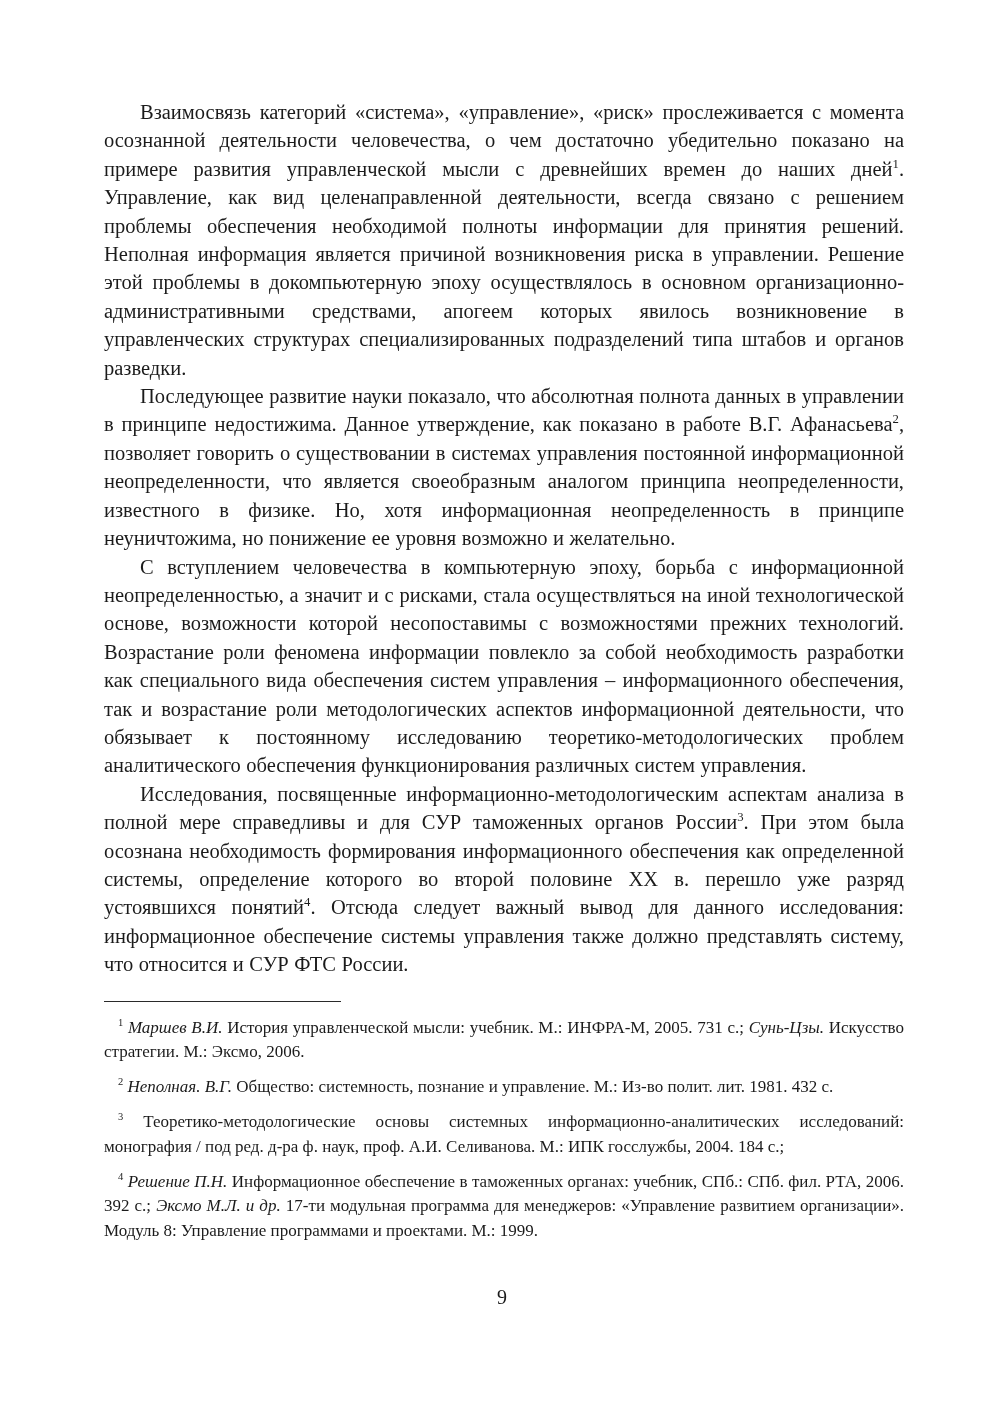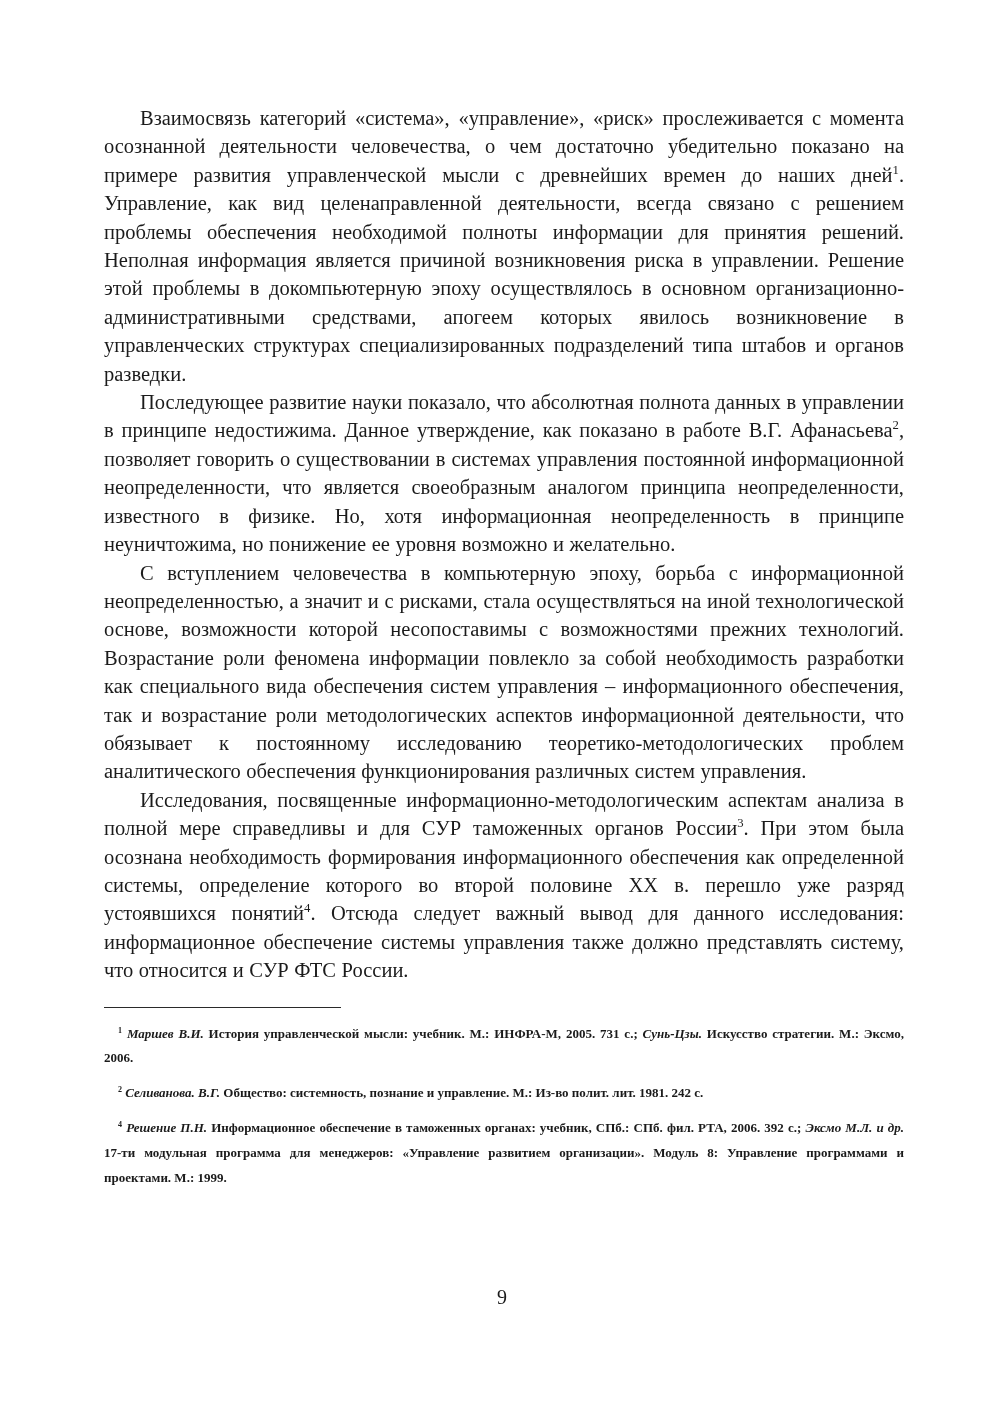--- a/index.html
+++ b/index.html
@@ -12,21 +12,21 @@
     width: 1004px;
     height: 1418px;
     background: #ffffff;
     font-family: "Liberation Serif", "DejaVu Serif", serif;
     color: #1b1b1b;
     overflow: hidden;
   }
   .text-block {
     position: absolute;
     left: 104px;
-    top: 104px;
+    top: 98px;
     width: 800px;
   }
   .para {
     margin: 0;
     font-size: 20.5px;
     line-height: 28.4px;
     text-align: justify;
     text-indent: 36px;
     hyphens: auto;
     -webkit-hyphens: auto;
@@ -38,26 +38,25 @@
     vertical-align: super;
   }
   .fn-sep {
     width: 237px;
     height: 0;
     border-top: 1.5px solid #2a2a2a;
     margin: 22px 0 14px 0;
   }
   .footnote {
     margin: 5px 0 10px 0;
-    font-size: 13px;
+    font-size: 17px;
     line-height: 24.8px;
     text-align: justify;
     text-indent: 14px;
     hyphens: auto;
-    font-weight: bold;
     -webkit-hyphens: auto;
   }
   .footnote i {
     font-style: italic;
   }
   .page-number {
     position: absolute;
     left: 0;
     right: 0;
     top: 1286px;
@@ -72,18 +71,19 @@
 <div class="page">
   <div class="text-block">
     <p class="para"><span>Взаимосвязь категорий «система», «управление», «риск» прослеживается с момента осознанной деятельности человечества, о чем достаточно убедительно показано на примере развития управленческой мысли с древнейших времен до наших дней</span><sup>1</sup><span>. Управление, как вид целенаправленной деятельности, всегда связано с решением проблемы обеспечения необходимой полноты информации для принятия решений. Неполная информация является причиной возникновения риска в управлении. Решение этой проблемы в докомпьютерную эпоху осуществлялось в основном организационно-административными средствами, апогеем которых явилось возникновение в управленческих структурах специализированных подразделений типа штабов и органов разведки.</span></p>
     <p class="para"><span>Последующее развитие науки показало, что абсолютная полнота данных в управлении в принципе недостижима. Данное утверждение, как показано в работе В.Г. Афанасьева</span><sup>2</sup><span>, позволяет говорить о существовании в системах управления постоянной информационной неопределенности, что является своеобразным аналогом принципа неопределенности, известного в физике. Но, хотя информационная неопределенность в принципе неуничтожима, но понижение ее уровня возможно и желательно.</span></p>
     <p class="para"><span>С вступлением человечества в компьютерную эпоху, борьба с информационной неопределенностью, а значит и с рисками, стала осуществляться на иной технологической основе, возможности которой несопоставимы с возможностями прежних технологий. Возрастание роли феномена информации повлекло за собой необходимость разработки как специального вида обеспечения систем управления – информационного обеспечения, так и возрастание роли методологических аспектов информационной деятельности, что обязывает к постоянному исследованию теоретико-методологических проблем аналитического обеспечения функционирования различных систем управления.</span></p>
     <p class="para"><span>Исследования, посвященные информационно-методологическим аспектам анализа в полной мере справедливы и для СУР таможенных органов России</span><sup>3</sup><span>. При этом была осознана необходимость формирования информационного обеспечения как определенной системы, определение которого во второй половине XX в. перешло уже разряд устоявшихся понятий</span><sup>4</sup><span>. Отсюда следует важный вывод для данного исследования: информационное обеспечение системы управления также должно представлять систему, что относится и СУР ФТС России.</span></p>
 
     <div class="fn-sep"></div>
 
     <p class="footnote"><sup>1</sup><span> </span><i>Маршев В.И.</i><span> История управленческой мысли: учебник. М.: ИНФРА-М, 2005. 731 с.; </span><i>Сунь-Цзы.</i><span> Искусство стратегии. М.: Эксмо, 2006.</span></p>
-    <p class="footnote"><sup>2</sup><span> </span><i>Селиванова. В.Г.</i><span> Общество: системность, познание и управление. М.: Из-во полит. лит. 1981. 242 с.</span></p>
+    <p class="footnote"><sup>2</sup><span> </span><i>Неполная. В.Г.</i><span> Общество: системность, познание и управление. М.: Из-во полит. лит. 1981. 432 с.</span></p>
+    <p class="footnote"><sup>3</sup><span> Теоретико-методологические основы системных информационно-аналитических исследований: монография / под ред. д-ра ф. наук, проф. А.И. Селиванова. М.: ИПК госслужбы, 2004. 184 с.;</span></p>
     <p class="footnote"><sup>4</sup><span> </span><i>Решение П.Н.</i><span> Информационное обеспечение в таможенных органах: учебник, СПб.: СПб. фил. РТА, 2006. 392 с.; </span><i>Эксмо М.Л. и др.</i><span> 17-ти модульная программа для менеджеров: «Управление развитием организации». Модуль 8: Управление программами и проектами. М.: 1999.</span></p>
   </div>
 
   <div class="page-number">9</div>
 </div>
 
 </body></html>

